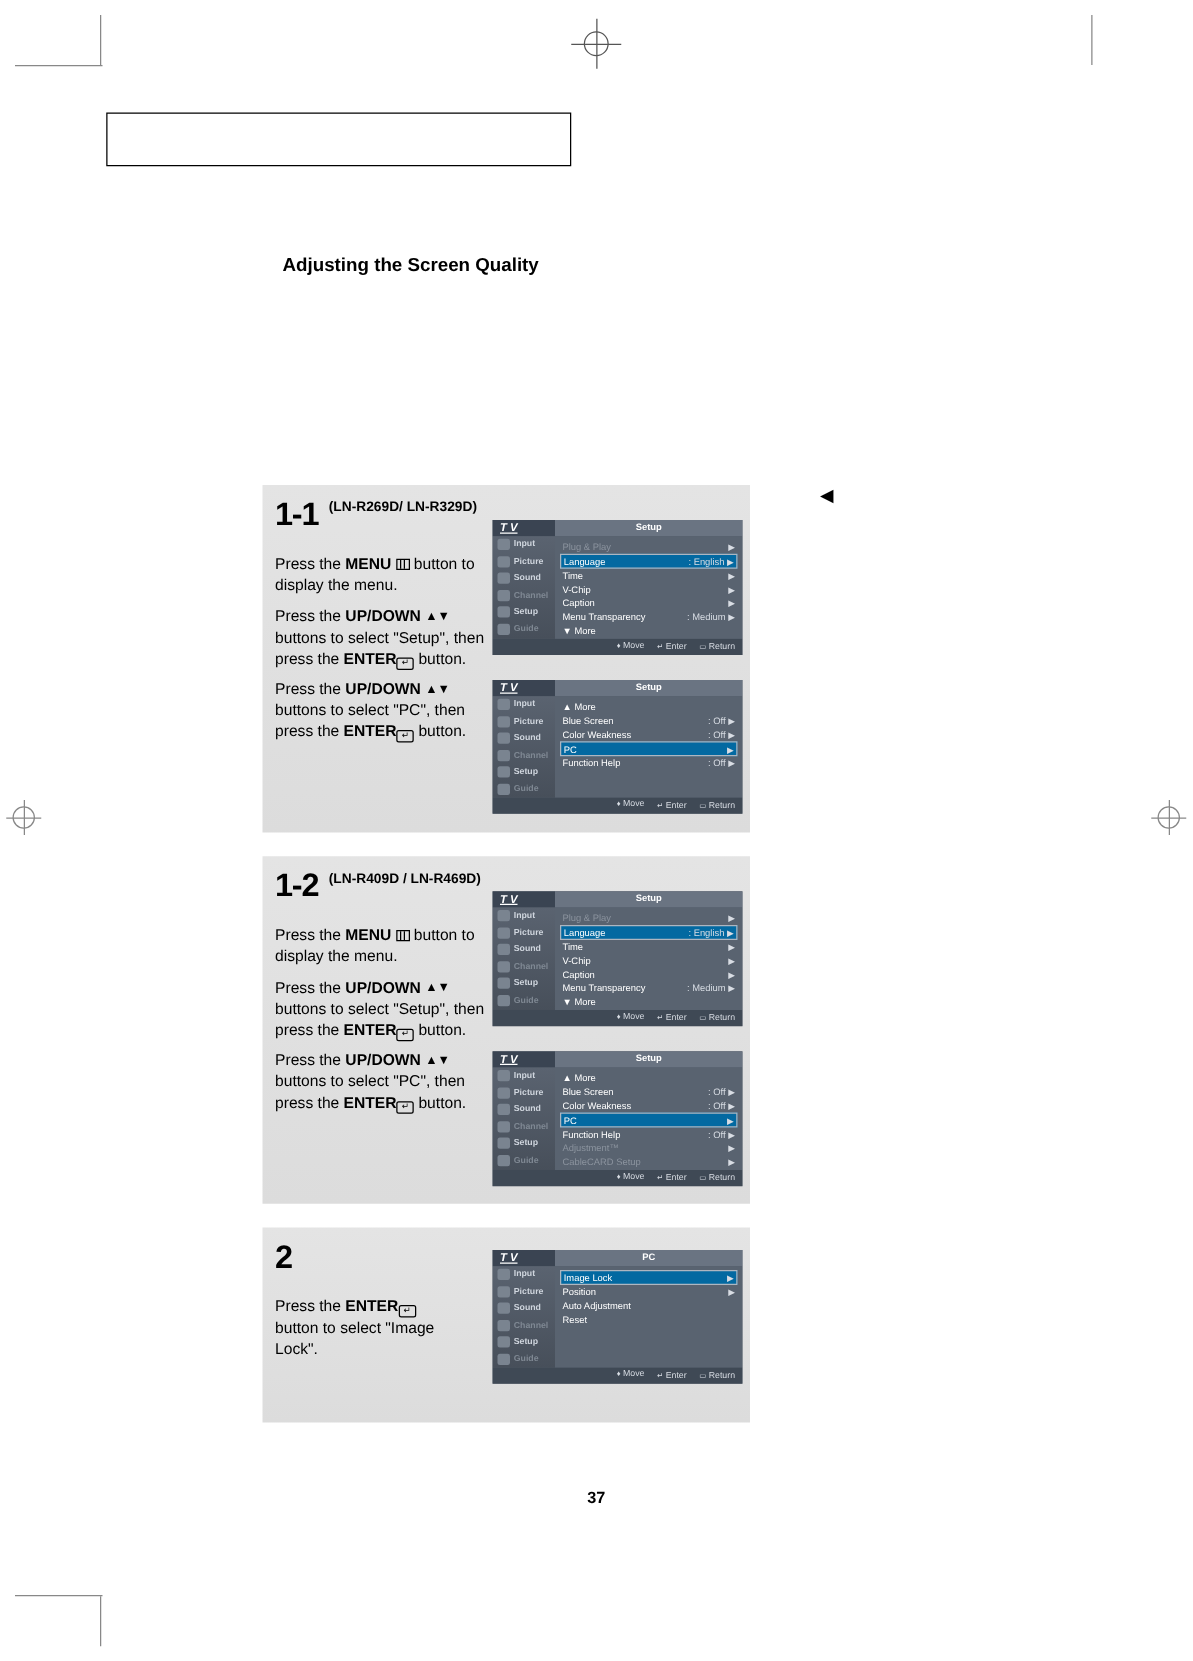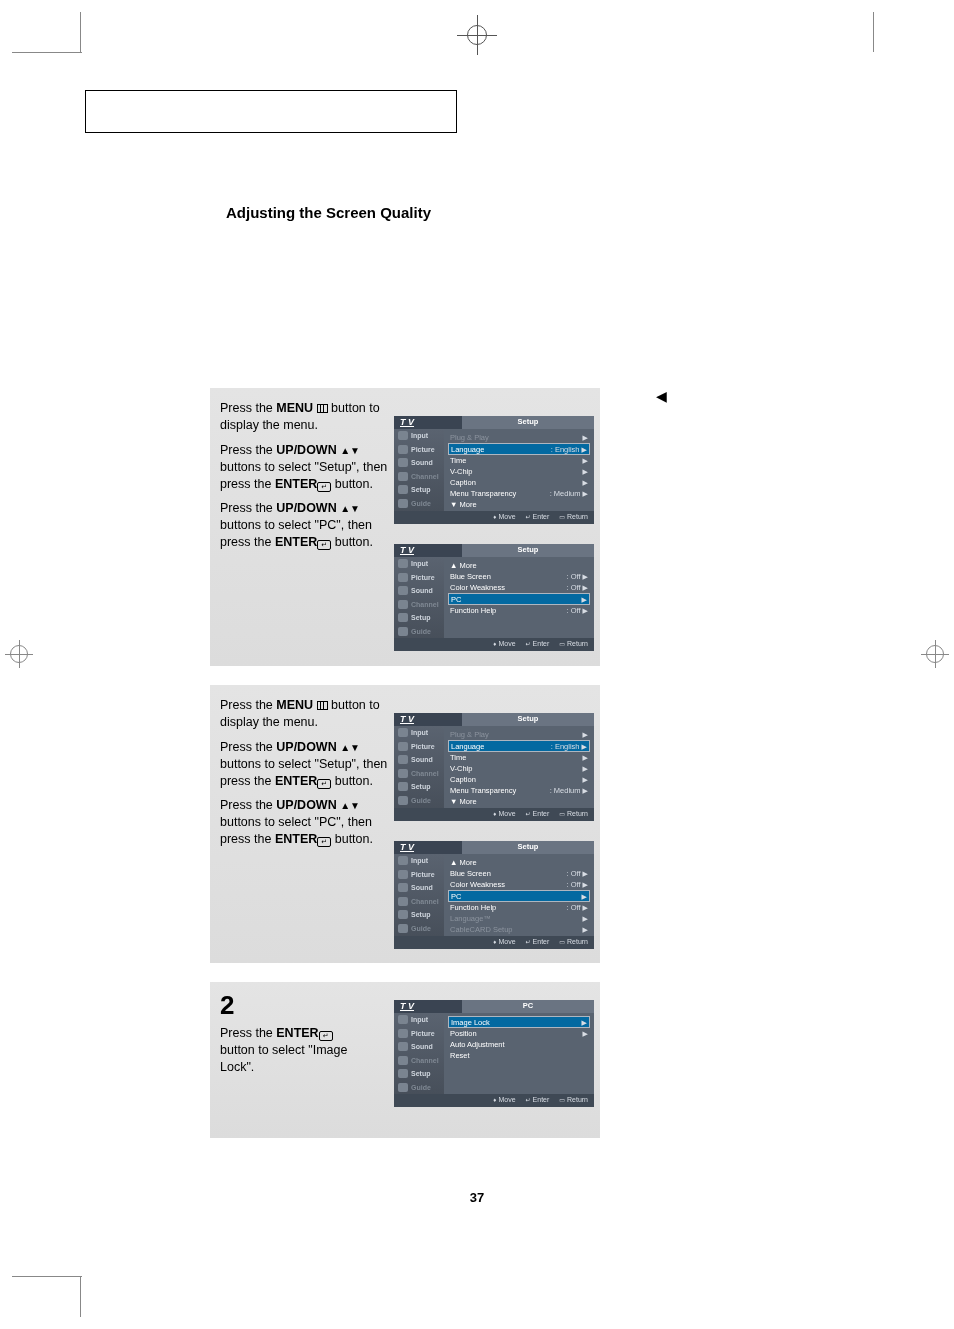--- a/index.html
+++ b/index.html
@@ -45,40 +45,40 @@
   .step1 { top:388px; height:278px; }
   .step2 { top:685px; height:278px; }
   .step3 { top:982px; height:156px; }
 
   .stepnum {
     font-family: "Arial Black", Arial, sans-serif;
     font-size:26px; font-weight:900; letter-spacing:-1px;
     display:inline-block; vertical-align:baseline;
   }
   .model { font-size:11px; font-weight:bold; margin-left:4px; vertical-align: top; position: relative; top: 4px;}
-  .bodytxt { font-size:12.5px; line-height:1.35; margin-top:4px; width:170px; }
+  .bodytxt { font-size:12.5px; line-height:1.35; margin-top:16px; width:170px; }
   .bodytxt p { margin-bottom:8px; }
   .bold { font-weight:bold; }
   .icon { font-size:10px; display:inline-block; vertical-align:middle; }
   .icon-menu { display:inline-block; width:11px; height:9px; position:relative; top:1px;}
   .icon-menu::before{ content:""; position:absolute; inset:0; border:1px solid #000; }
   .icon-menu::after{ content:""; position:absolute; left:3px; top:1px; width:1px; height:7px; background:#000; box-shadow:3px 0 #000; }
   .icon-enter { display:inline-block; width:14px; height:10px; border:1px solid #000; border-radius:2px; position:relative; top:1px; font-size:7px; line-height:8px; text-align:center;}
   .icon-enter::before{content:"↵";}
 
   
   .osd {
     position:absolute; right:6px; width:200px;
     font-size:7.5px; color:#fff;
     background:#505a66;
     border-radius:0;
     overflow:hidden;
   }
   .osd .hdr { display:flex; height:13px; }
-  .osd .hdr .tv { width:68px; background:#3a4452; font-style:italic; font-weight:bold; font-size:9px; padding:1px 6px; text-decoration:underline;}
+  .osd .hdr .tv { width:50px; background:#3a4452; font-style:italic; font-weight:bold; font-size:9px; padding:1px 6px; text-decoration:underline;}
   .osd .hdr .ttl { flex:1; background:#6a7482; text-align:center; font-weight:bold; padding:1px 0; }
   .osd .body { display:flex; }
   .osd .side { width:50px; background:linear-gradient(#5a6370,#474f5a); }
   .osd .side div { height:13.5px; padding:2px 4px; font-size:7px; font-weight:bold; color:#cfd5dd; display:flex; align-items:center; gap:3px;}
   .osd .side div.dim { color:#7f8893; }
   .osd .side .ic { width:10px; height:9px; background:#7a8490; border-radius:2px; display:inline-block;}
   .osd .main { flex:1; background:#596370; padding:3px 4px 1px 4px; }
   .osd .row { display:flex; justify-content:space-between; align-items:center; height:11px; padding:0 2px; }
   .osd .row .v { color:#d8dde4; }
   .osd .row .ar { font-size:7px; }
@@ -106,20 +106,24 @@
   </div>
 <div class="reg-right">
     <div class="reg-c"></div>
   </div>
 
 <div class="titlebox"></div>
 <div class="sectiontitle">Adjusting the Screen Quality</div>
 <div class="back-arrow">◀</div>
 
 <div class="step step1">
+  <div>
+    <span class="stepnum">1-1</span>
+    <span class="model">(LN-R269D/ LN-R329D)</span>
+  </div>
   <div class="bodytxt">
     <p><span>Press the </span><span class="bold">MENU</span> <span class="icon-menu"></span><span>  button to display the menu.</span></p>
     <p><span>Press the </span><span class="bold">UP/DOWN</span> <span class="icon">▲▼</span><span> buttons to select "Setup", then press the </span><span class="bold">ENTER</span><span class="icon-enter"></span><span> button.</span></p>
     <p><span>Press the </span><span class="bold">UP/DOWN</span> <span class="icon">▲▼</span><span> buttons to select "PC", then press the </span><span class="bold">ENTER</span><span class="icon-enter"></span><span> button.</span></p>
   </div>
   <div class="osd" style="top:28px">
    <div class="hdr">
         <div class="tv">T V</div>
         <div class="ttl">Setup</div>
       </div>
@@ -208,20 +212,24 @@
    </div>
    <div class="ftr">
         <span><span class="s">♦</span>Move</span>
         <span><span class="s">↵</span>Enter</span>
         <span><span class="s">▭</span>Return</span>
       </div>
     </div>
 </div>
 
 <div class="step step2">
+  <div>
+    <span class="stepnum">1-2</span>
+    <span class="model">(LN-R409D / LN-R469D)</span>
+  </div>
   <div class="bodytxt">
     <p><span>Press the </span><span class="bold">MENU</span> <span class="icon-menu"></span><span>  button to display the menu.</span></p>
     <p><span>Press the </span><span class="bold">UP/DOWN</span> <span class="icon">▲▼</span><span> buttons to select "Setup", then press the </span><span class="bold">ENTER</span><span class="icon-enter"></span><span> button.</span></p>
     <p><span>Press the </span><span class="bold">UP/DOWN</span> <span class="icon">▲▼</span><span> buttons to select "PC", then press the </span><span class="bold">ENTER</span><span class="icon-enter"></span><span> button.</span></p>
   </div>
   <div class="osd" style="top:28px">
    <div class="hdr">
         <div class="tv">T V</div>
         <div class="ttl">Setup</div>
       </div>
@@ -300,21 +308,21 @@
           </div>
           <div class="row sel">
             <span>PC</span>
             <span class="v"> <span class="ar">▶</span></span>
           </div>
           <div class="row">
             <span>Function Help</span>
             <span class="v">: Off <span class="ar">▶</span></span>
           </div>
           <div class="row dim">
-            <span>Language™</span>
+            <span>Adjustment™</span>
             <span class="v"> <span class="ar">▶</span></span>
           </div>
           <div class="row dim">
             <span>CableCARD Setup</span>
             <span class="v"> <span class="ar">▶</span></span>
           </div>
         </div>
    </div>
    <div class="ftr">
         <span><span class="s">♦</span>Move</span>

